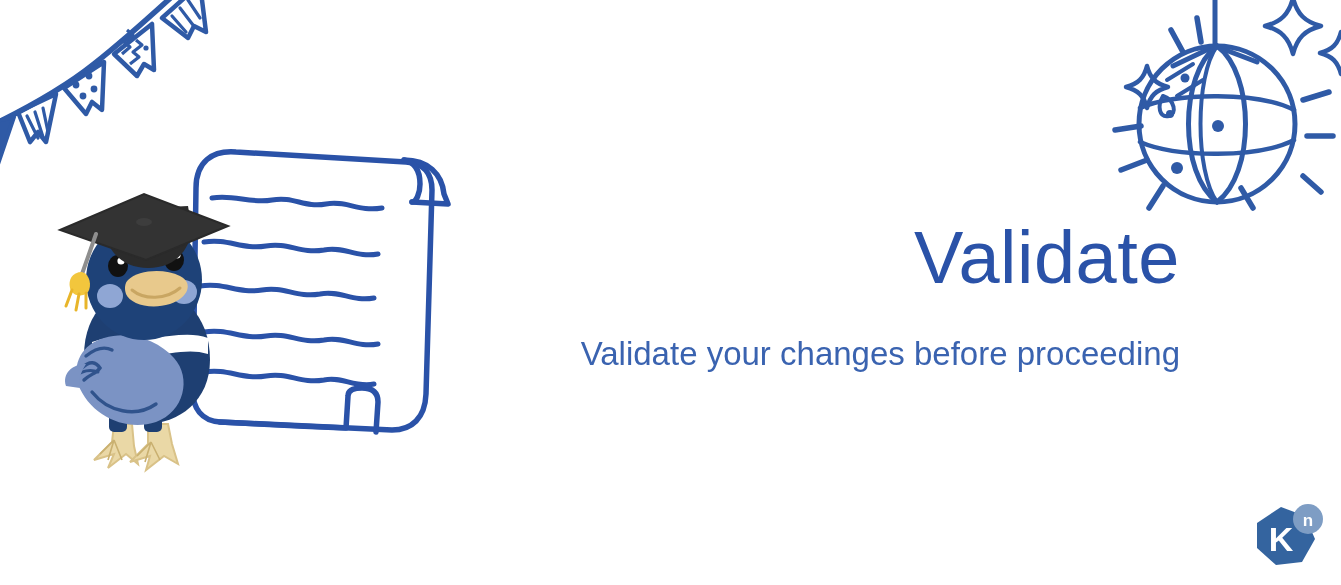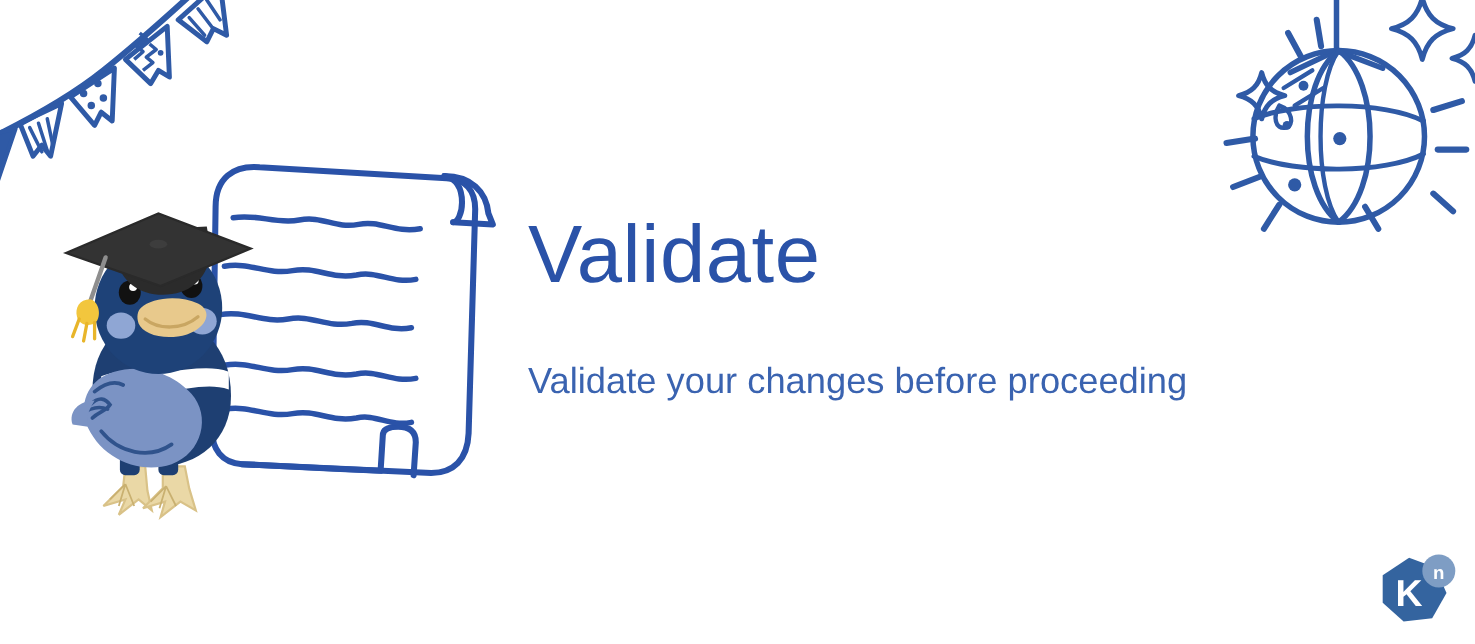--- a/index.html
+++ b/index.html
@@ -43,38 +43,38 @@
   #mascot-bird {
     left: 52px;
     top: 188px;
     width: 190px;
     height: 285px;
   }
 
   
   #text-block {
     left: 480px;
-    top: 191px;
+    top: 218px;
     width: 700px;
-    text-align: left;
+    text-align: right;
   }
   #page-title {
     font-size: 74px;
     font-weight: 400;
     letter-spacing: 0.5px;
     line-height: 1.08;
     margin: 0;
     color: #2a52a8;
     font-family: "Liberation Sans", sans-serif;
   }
   #page-subtitle {
     font-size: 33px;
     font-weight: 400;
     line-height: 1.2;
-    margin: 55px 0 0 0;
+    margin: 36px 0 0 0;
     color: #3a63b0;
     font-family: "Liberation Sans", sans-serif;
   }
 
   
   #brand-logo {
     left: 1248px;
     top: 503px;
     width: 78px;
     height: 72px;

